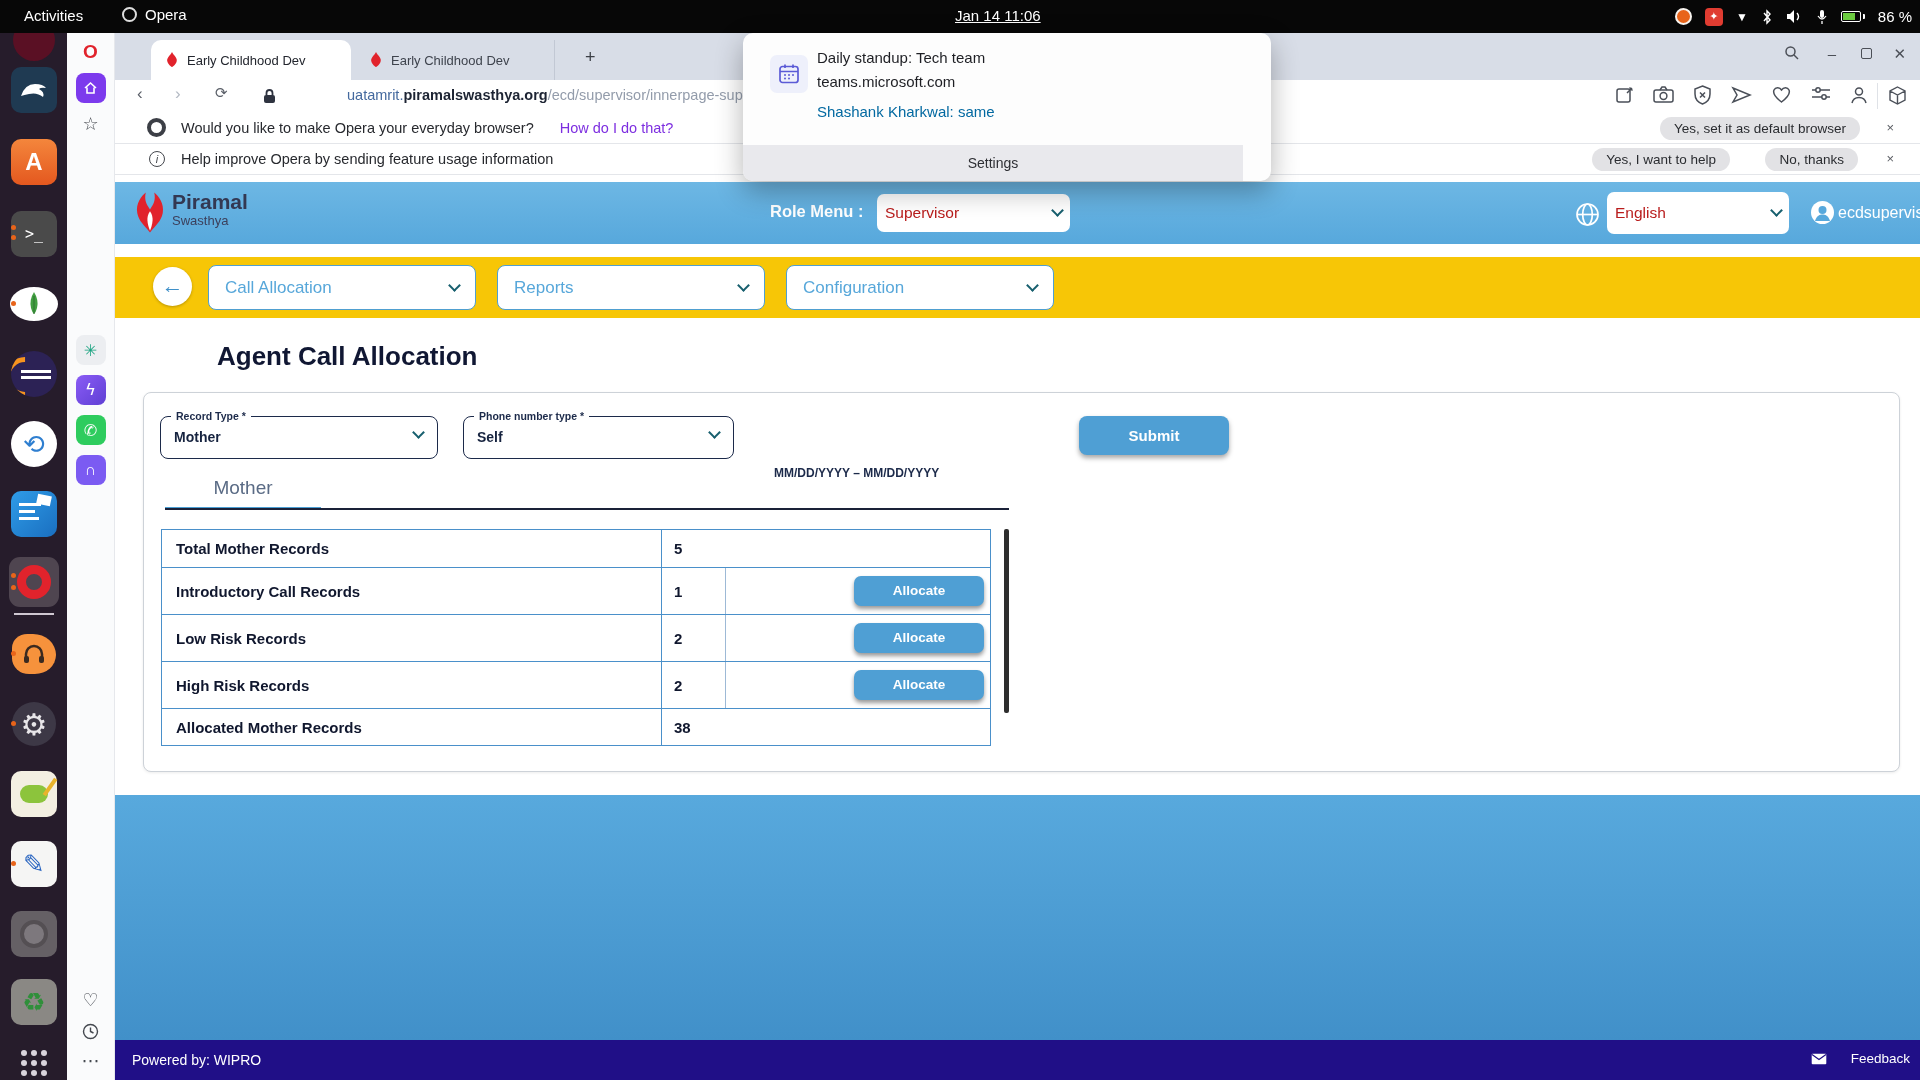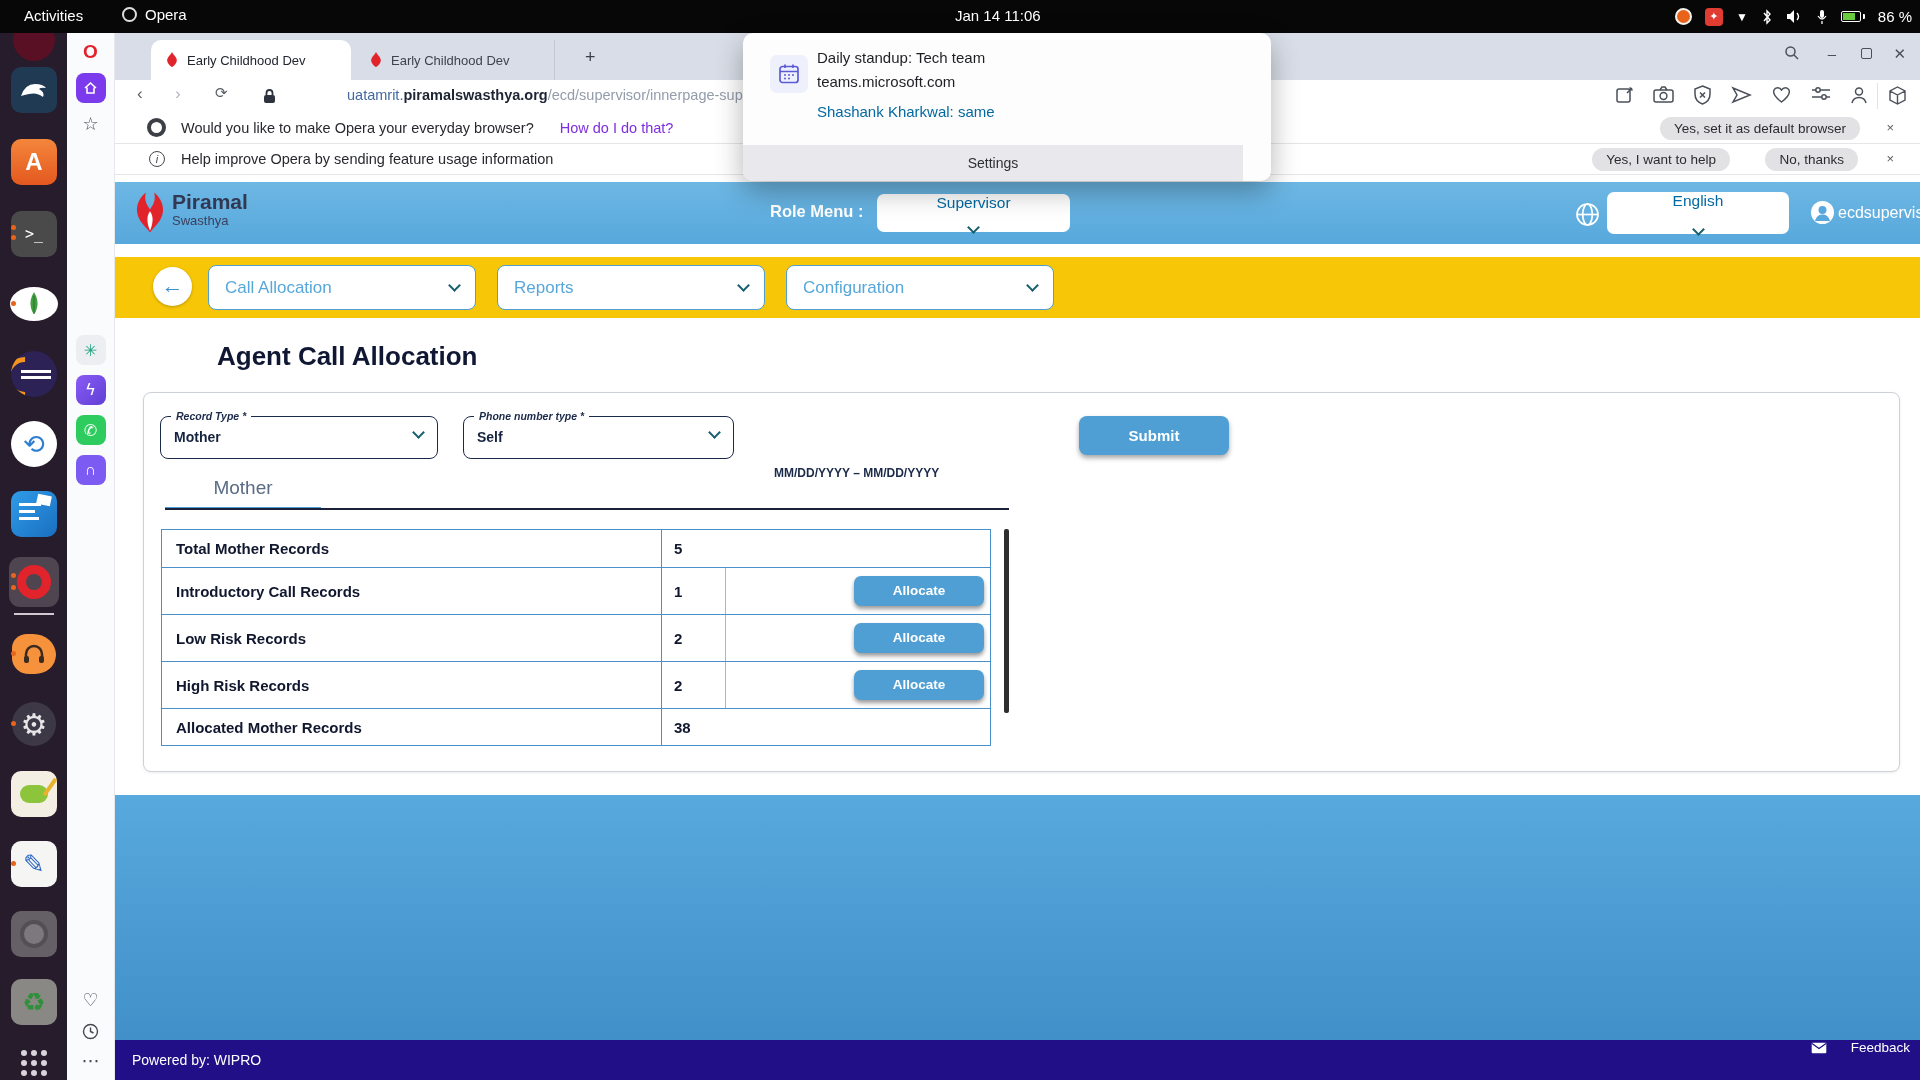--- a/index.html
+++ b/index.html
@@ -6,21 +6,21 @@
   html,body { width:1920px; height:1080px; overflow:hidden; background:#000;
     font-family:"Liberation Sans","DejaVu Sans",sans-serif; }
   svg { display:block; }
 
   
   #topbar { position:absolute; left:0; top:0; width:1920px; height:33px; background:#070707;
     color:#fff; font-size:15px; z-index:50; }
   #activities { position:absolute; left:24px; top:7px; }
   #topbar-app { position:absolute; left:122px; top:6px; display:flex; align-items:center; gap:8px; }
   .o-ring { width:15px; height:15px; border:2.5px solid #ddd; border-radius:50%; }
-  #clock { position:absolute; left:955px; top:7px; font-weight:500; }
+  #clock { position:absolute; left:955px; top:7px; font-weight:500;text-decoration:underline; }
   #tray { position:absolute; right:8px; top:0; height:33px; display:flex; align-items:center; gap:13px; }
   .tray-orange { width:17px; height:17px; border-radius:50%; background:#e8641a; border:2px solid #f7f3ef; }
   .tray-red { width:18px; height:18px; border-radius:4px; background:#e03c31; color:#fff; font-size:11px;
     display:flex; align-items:center; justify-content:center; }
   .tray-pin { color:#fff; font-size:12px; }
   #battery-body { width:20px; height:11px; border:1.5px solid #fff; border-radius:2px; position:relative; }
   #battery-fill { position:absolute; left:1px; top:1px; bottom:1px; width:70%; background:#6bcb3f; }
 
   
   #dock { position:absolute; left:0; top:33px; width:67px; height:1047px; background:#261c2b; z-index:40; }
@@ -76,21 +76,21 @@
   
   #page { position:absolute; left:48px; top:149px; width:1805px; height:898px; background:#fff; overflow:hidden; }
 
   #ps-header { position:absolute; left:0; top:0; width:1805px; height:62px;
     background:linear-gradient(180deg,#6db7e4,#57a8dc); }
   #logo { position:absolute; left:18px; top:9px; display:flex; gap:5px; }
   #logo-text .l1 { font-size:21px; font-weight:bold; color:#333852; line-height:22px; }
   #logo-text .l2 { font-size:13px; color:#3c405c; }
   #role-label { position:absolute; left:655px; top:20px; color:#fff; font-size:16.5px; font-weight:600; }
   .white-select { position:absolute; background:#fff; border-radius:7px; display:flex; align-items:center;
-    justify-content:space-between; padding:0 16px; color:#0369a1; font-size:15.5px;flex-direction:column; }
+    justify-content:space-between; padding:0 8px; color:#b91c1c; font-size:15.5px; }
   #role-select { left:762px; top:12px; width:193px; height:38px; }
   #lang-select { left:1492px; top:10px; width:182px; height:42px; }
   #globe { position:absolute; left:1460px; top:20px; }
   #user { position:absolute; left:1695px; top:18px; display:flex; align-items:center; gap:3px;
     color:#fff; font-size:16px; font-weight:500; width:120px; overflow:hidden; }
 
   #yellowbar { position:absolute; left:0; top:75px; width:1805px; height:61px; background:#f7c606; }
   #back-btn { position:absolute; left:38px; top:10px; width:39px; height:39px; border-radius:50%;
     background:#fff; color:#3f90c9; font-size:22px; text-align:center; line-height:37px;
     box-shadow:0 1px 3px rgba(0,0,0,.25); }
@@ -103,21 +103,21 @@
 
   #content { position:absolute; left:0; top:136px; width:1805px; height:477px; background:#fff; }
   #page-title { position:absolute; left:102px; top:23px; font-size:26px; font-weight:bold; color:#101733; }
 
   #card { position:absolute; left:28px; top:74px; width:1757px; height:380px; background:#fff;
     border:1px solid #cdd2d8; border-radius:8px; box-shadow:0 1px 3px rgba(0,0,0,.08); }
 
   .mat-field { position:absolute; top:23px; height:43px; border:1.6px solid #1c2a4a; border-radius:8px;
     background:#fff; }
   .mat-label { position:absolute; top:-7px; left:10px; background:#fff; padding:0 5px; font-size:10.5px;
-    font-weight:bold; color:#1c2a4a; white-space:nowrap;font-style:italic; }
+    font-weight:bold; color:#1c2a4a; white-space:nowrap; }
   .mat-value { position:absolute; left:13px; top:12px; font-size:14px; font-weight:600; color:#16233f; }
   .mat-chev { position:absolute; right:14px; top:16px; }
   #f-record { left:16px; width:278px; }
   #f-phone { left:319px; width:271px; }
   #f-date { left:616px; width:276px; }
   #date-hint { position:absolute; left:630px; top:73px; font-size:12px; font-weight:bold; color:#1c2a4a; }
   #cal-ic { position:absolute; right:10px; top:9px; }
   #submit-btn { position:absolute; left:935px; top:23px; width:150px; height:39px; background:#4f9fd4;
     border-radius:8px; color:#fff; font-size:15px; font-weight:600; text-align:center; line-height:39px;
     box-shadow:0 3px 5px rgba(0,0,0,.35); }
@@ -140,21 +140,21 @@
   #tbl-scrollbar { position:absolute; left:860px; top:136px; width:5px; height:184px; background:#2e2e2e; border-radius:2px; }
 
   #blue-area { position:absolute; left:0; top:613px; width:1805px; height:245px;
     background:linear-gradient(180deg,#58a9dd,#4190c9); }
 
   #ps-footer { position:absolute; left:0; top:858px; width:1805px; height:40px; background:#200f87;
     color:#fff; font-size:14px; }
   #ft-left { position:absolute; left:17px; top:12px; }
   #ft-center { position:absolute; left:0; width:1805px; text-align:center; top:12px; }
   #ft-center span { margin:0 10px; }
-  #ft-feedback { position:absolute; right:10px; top:0; display:flex; gap:24px; align-items:center; font-size:13.5px; }
+  #ft-feedback { position:absolute; right:10px; top:11px; display:flex; gap:24px; align-items:center; font-size:13.5px; }
 
   
   #notif { position:absolute; left:743px; top:33px; width:528px; height:148px; background:#fdfdfd;
     border-radius:10px; box-shadow:0 10px 28px rgba(0,0,0,.3); z-index:60; overflow:hidden; }
   #notif-icon { position:absolute; left:27px; top:22px; width:38px; height:38px; background:#eef0fb;
     border-radius:7px; display:flex; align-items:center; justify-content:center; }
   .n-line { position:absolute; left:74px; font-size:15px; color:#1e1f24; }
   #notif-strip { position:absolute; left:0; bottom:0; width:500px; height:36px; background:#e9e9ed;
     text-align:center; line-height:36px; font-size:14px; color:#2e2f34; font-weight:500; }
 </style>

